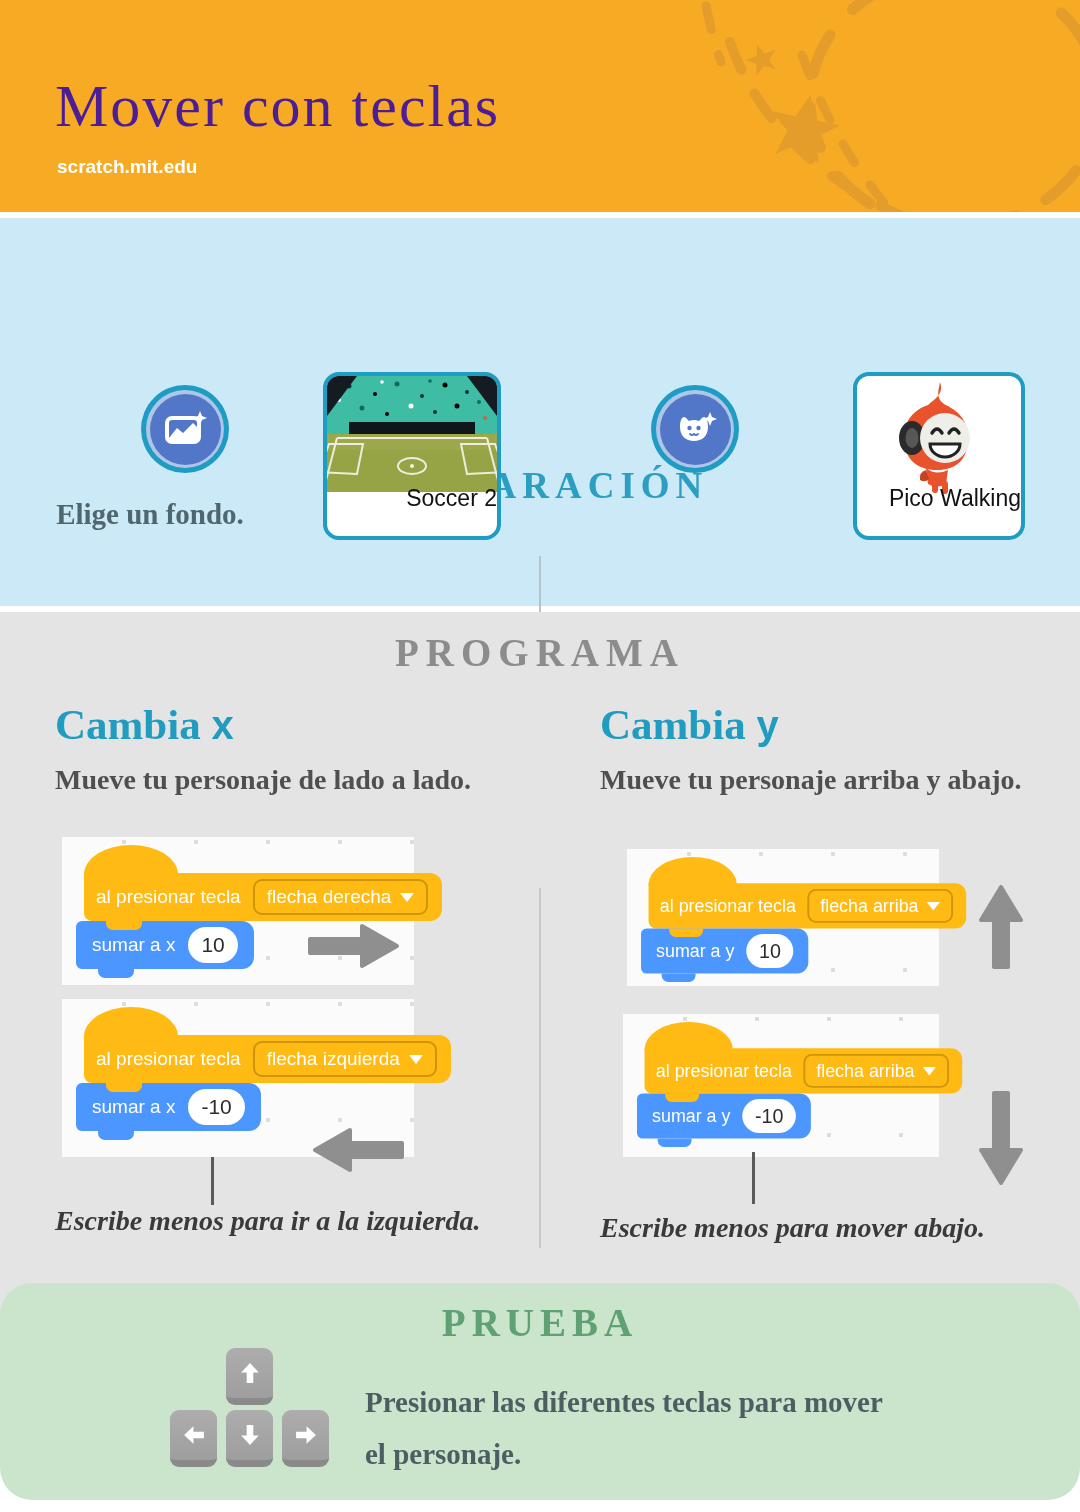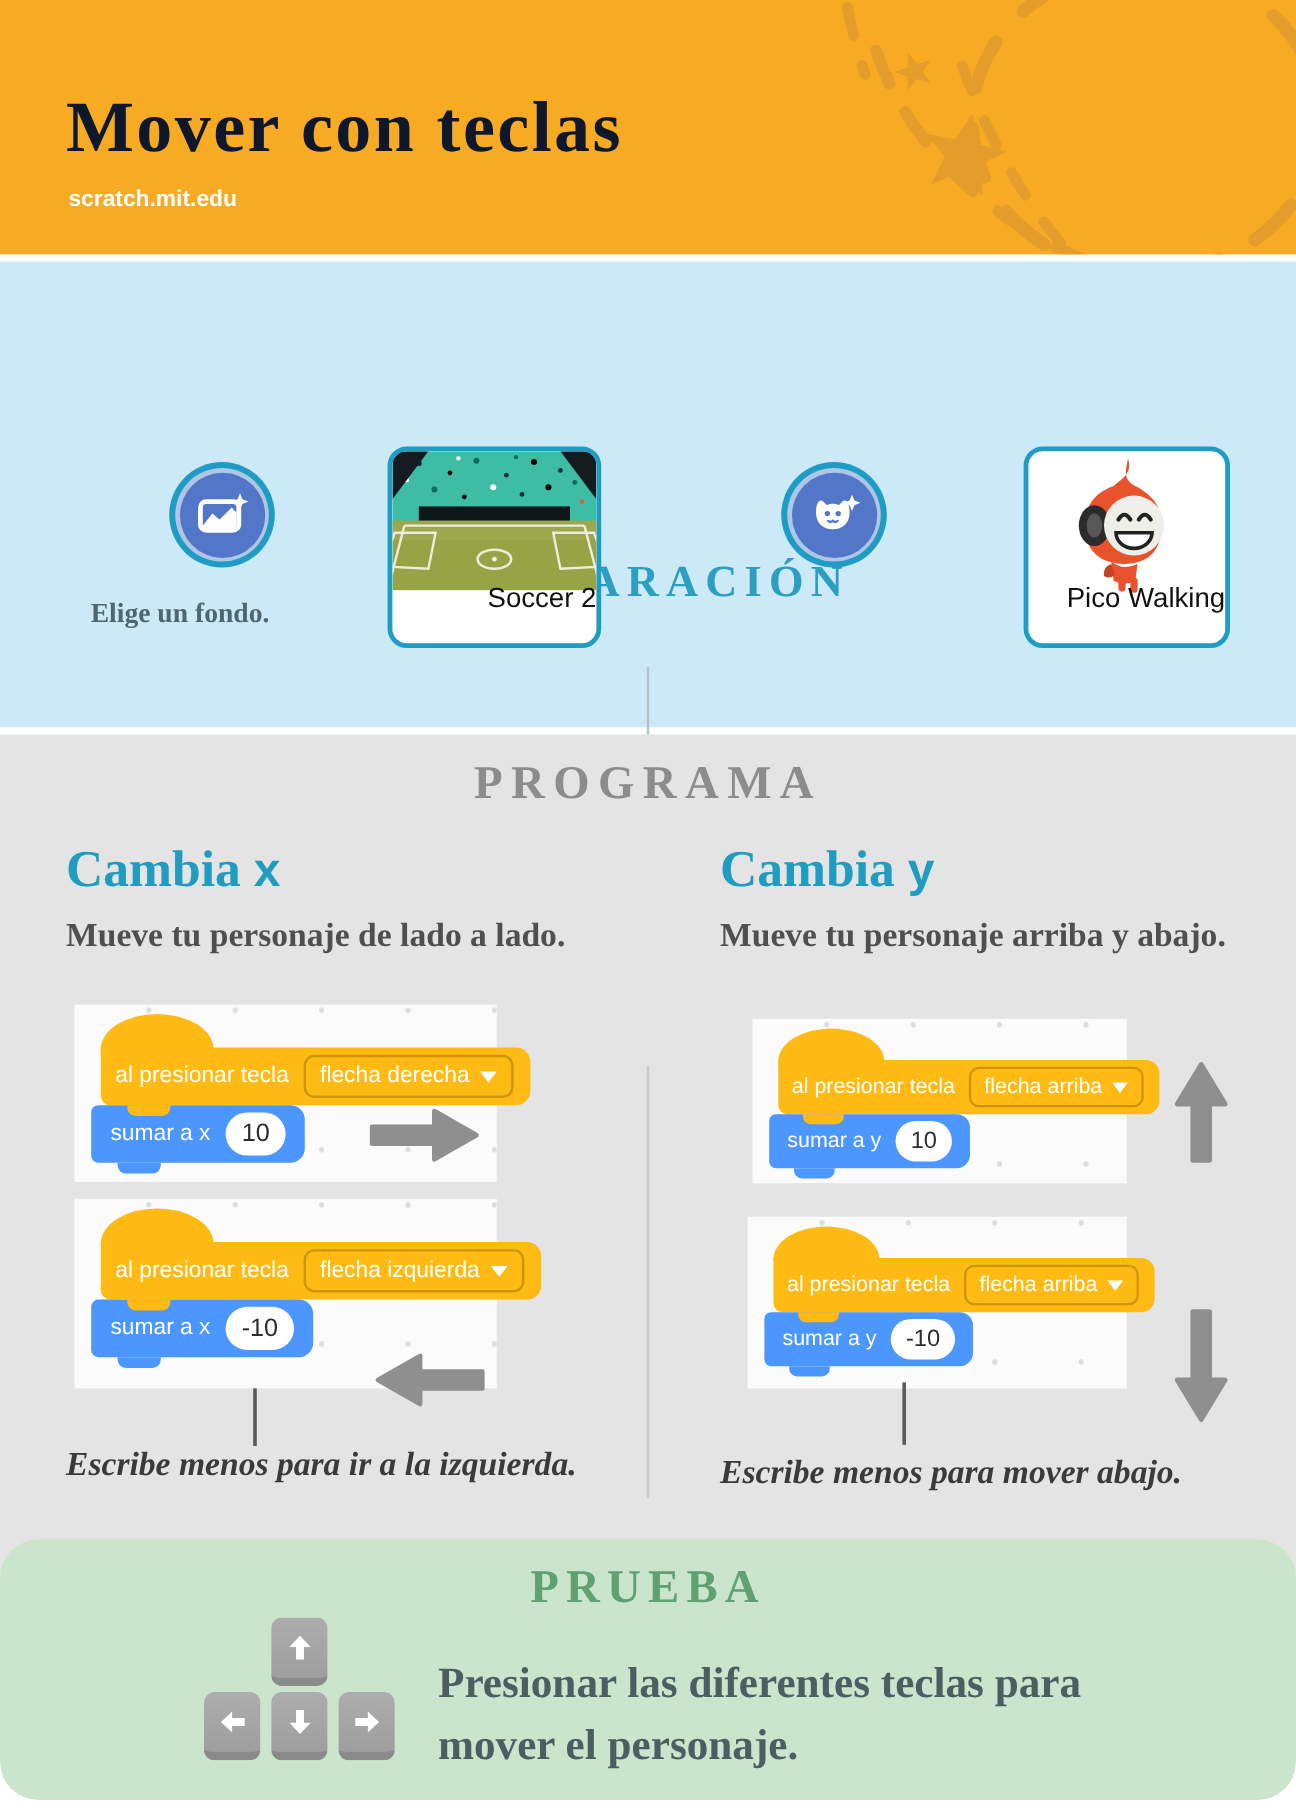--- a/index.html
+++ b/index.html
@@ -4,33 +4,33 @@
 <style>
   * { margin:0; padding:0; box-sizing:border-box; }
   html,body { background:#ffffff; }
   .page {
     position:relative; width:1080px; height:1512px; margin:0 auto;
     background:#ffffff; overflow:hidden;
     font-family:"Liberation Serif", serif;
   }
   
   .header { position:absolute; left:0; top:0; width:1080px; height:212px; background:#F7AB24; overflow:hidden; }
-  .header-title { position:absolute; left:55px; top:72px; color:#0f172a; font-size:60px; font-weight:bold; letter-spacing:2px; }
+  .header-title { position:absolute; left:55px; top:72px; color:#4c1d95; font-size:60px; font-weight:normal; letter-spacing:2px; }
   .header-sub { position:absolute; left:57px; top:156px; color:#ffffff; font-size:19px; font-weight:bold; font-family:"Liberation Sans", sans-serif; }
   .header-deco { position:absolute; right:0; top:0; }
   
   .sect-title { position:absolute; left:0; width:1080px; text-align:center; font-weight:bold; letter-spacing:6px; }
   
   .prep { position:absolute; left:0; top:218px; width:1080px; height:388px; background:#CBE9F7; }
   .prep-title { top:246px; font-size:37px; color:#2B9EC1; }
   .prep-divider { position:absolute; left:539px; top:338px; width:2px; height:228px; background:#B6C2C9; }
   .round-icon { position:absolute; width:88px; height:88px; border-radius:50%; background:#1E9CC4; display:flex; align-items:center; justify-content:center; }
   .round-icon .mid { width:78px; height:78px; border-radius:50%; background:#AFC6E4; display:flex; align-items:center; justify-content:center; }
   .round-icon .inner { width:71px; height:71px; border-radius:50%; background:#5377C8; display:flex; align-items:center; justify-content:center; }
-  .prep-label { position:absolute; font-size:23px; font-weight:bold; color:#50666F; text-align:center; }
+  .prep-label { position:absolute; font-size:29px; font-weight:bold; color:#50666F; text-align:center; }
   .thumb-card { position:absolute; width:178px; height:168px; background:#ffffff; border:4px solid #1E9CC4; border-radius:16px; overflow:hidden; }
   .thumb-label { position:absolute; left:0; right:0; bottom:24px; text-align:right; font-family:"Liberation Sans", sans-serif; font-size:23px; color:#111111; }
   
   .prog { position:absolute; left:0; top:612px; width:1080px; height:848px; background:#E3E4E3; }
   .prog-title { top:18px; font-size:39px; color:#8C8C8C; position:absolute; left:0; width:1080px; text-align:center; font-weight:bold; letter-spacing:7px; }
   .prog-divider { position:absolute; left:539px; top:276px; width:2px; height:360px; background:#C9C9C9; }
   .col-head { position:absolute; color:#1F9CC0; font-size:43px; font-weight:bold; }
   .col-head .var { font-family:"Liberation Sans", sans-serif; font-size:40px; font-weight:bold; }
   .col-sub { position:absolute; font-size:28px; font-weight:bold; color:#4F4F4F; }
   .panel { position:absolute; background:#FBFBFB;
@@ -49,21 +49,21 @@
   .oval { display:inline-flex; align-items:center; justify-content:center; min-width:36px; padding:3px 13px; height:36px; background:#ffffff; border-radius:18px; color:#2d2d2d; font-family:"Liberation Sans", sans-serif; font-size:21px; }
   .sm .script { transform:scale(0.94); transform-origin:0 0; }
   .g-arrow { position:absolute; }
   .pointer-line { position:absolute; width:3px; background:#5A5A5A; }
   .caption { position:absolute; font-size:28px; font-weight:bold; font-style:italic; color:#3A3A3A; }
   
   .prueba { position:absolute; left:0; top:1283px; width:1080px; height:217px; background:#CBE5CD;border-radius:32px; }
   .prueba-title { top:17px; font-size:39px; color:#5FA173; position:absolute; left:0; width:1080px; text-align:center; font-weight:bold; letter-spacing:6px; }
   .keys { position:absolute; left:170px; top:65px; width:160px; height:126px; }
   .key { position:absolute; width:47px; height:57px; border-radius:9px; background:linear-gradient(#ADADAD,#9E9E9E); border-bottom:7px solid #8A8A8A; display:flex; align-items:center; justify-content:center; }
-  .prueba-text { position:absolute; left:365px; top:93px; width:540px; font-size:36px; font-weight:bold; color:#4D5E63; line-height:52px; }
+  .prueba-text { position:absolute; left:365px; top:93px; width:540px; font-size:29px; font-weight:bold; color:#4D5E63; line-height:52px; }
 </style>
 </head>
 <body>
 
 <div class="page">
 
   <div class="header">
     <svg class="header-deco" width="390" height="212" viewBox="0 0 390 212">
       <g fill="none" stroke="#E49D2B" stroke-width="11" stroke-linecap="round">
         <ellipse cx="265" cy="100" rx="145" ry="128" stroke-dasharray="42 34"></ellipse>

